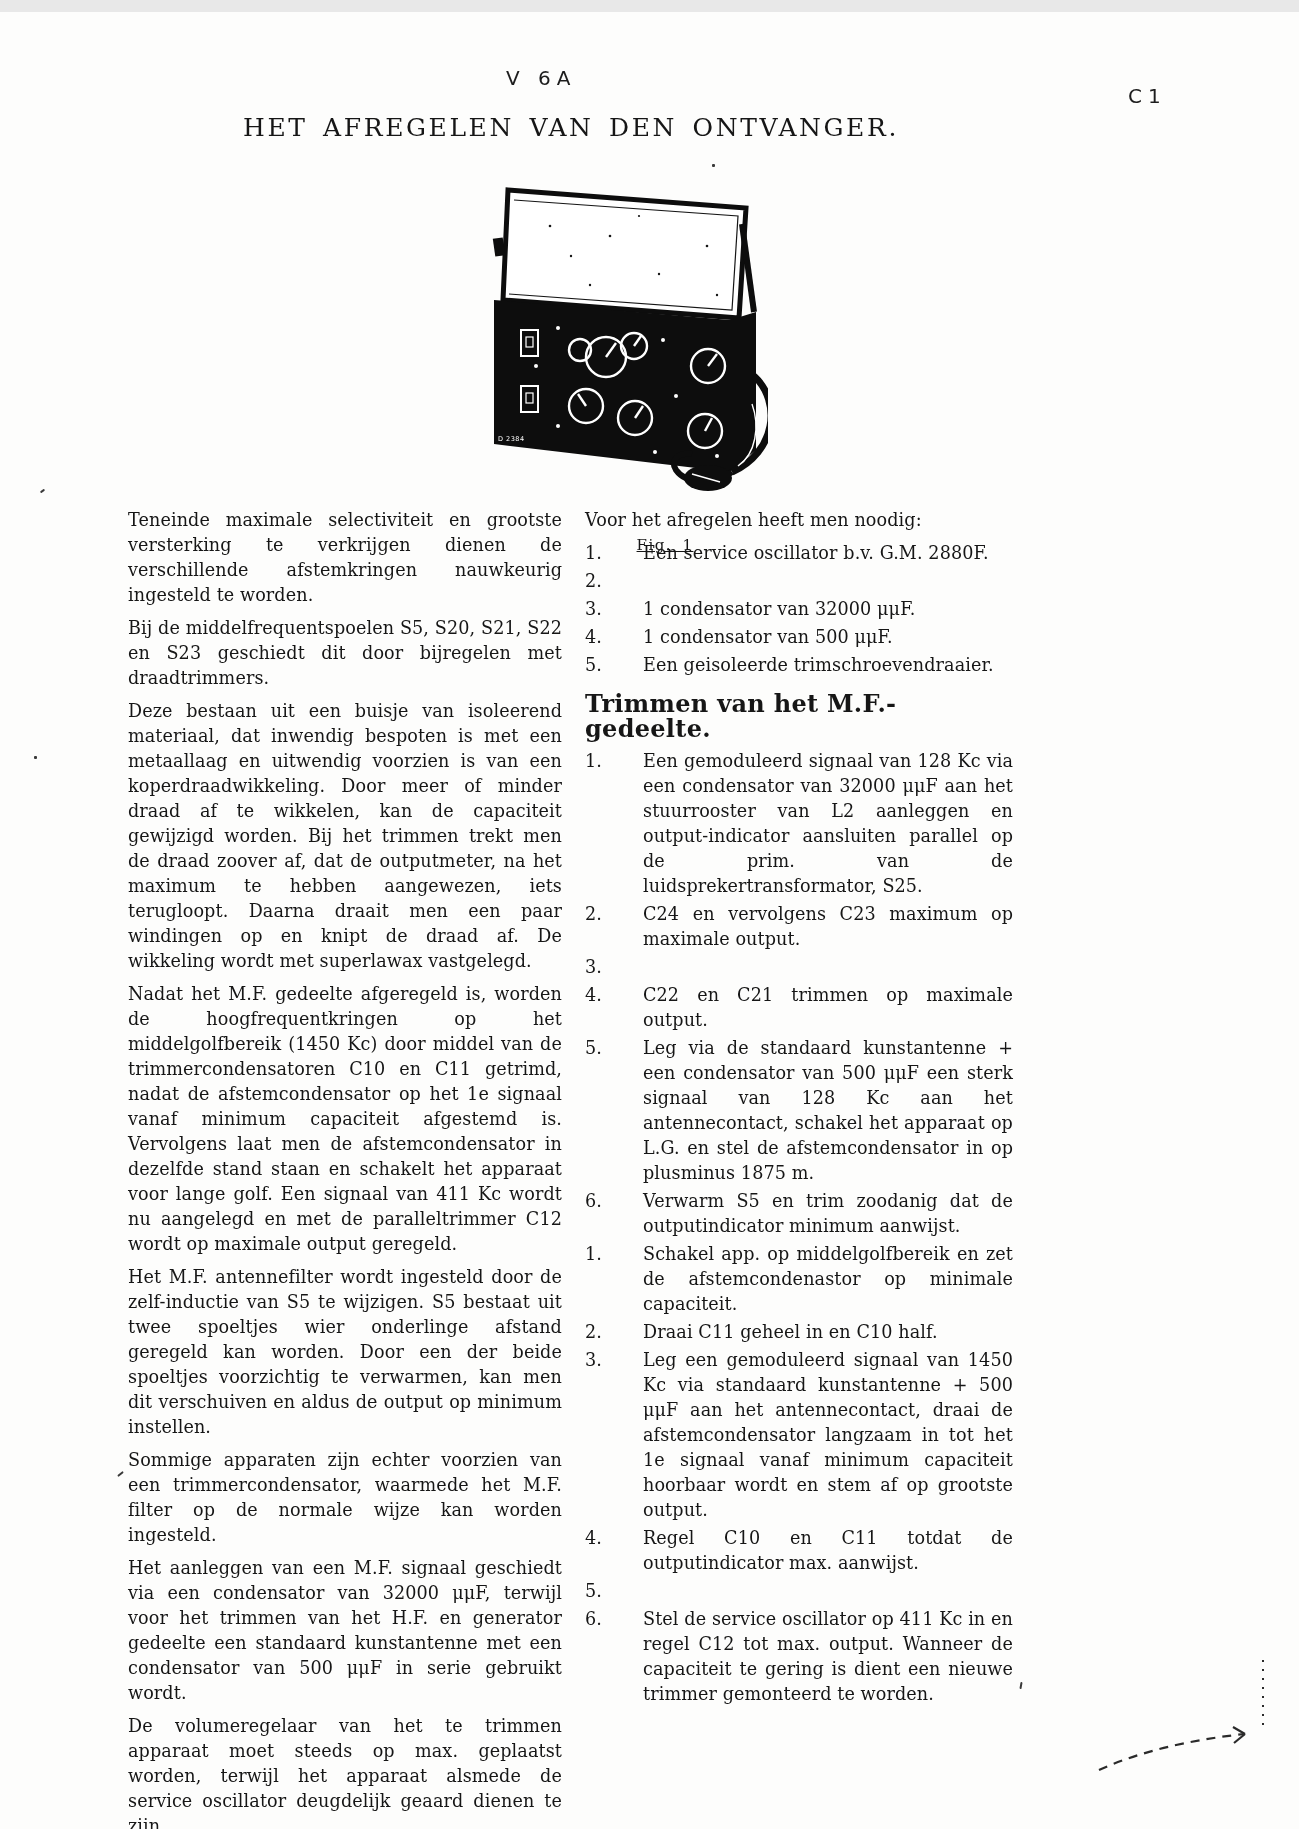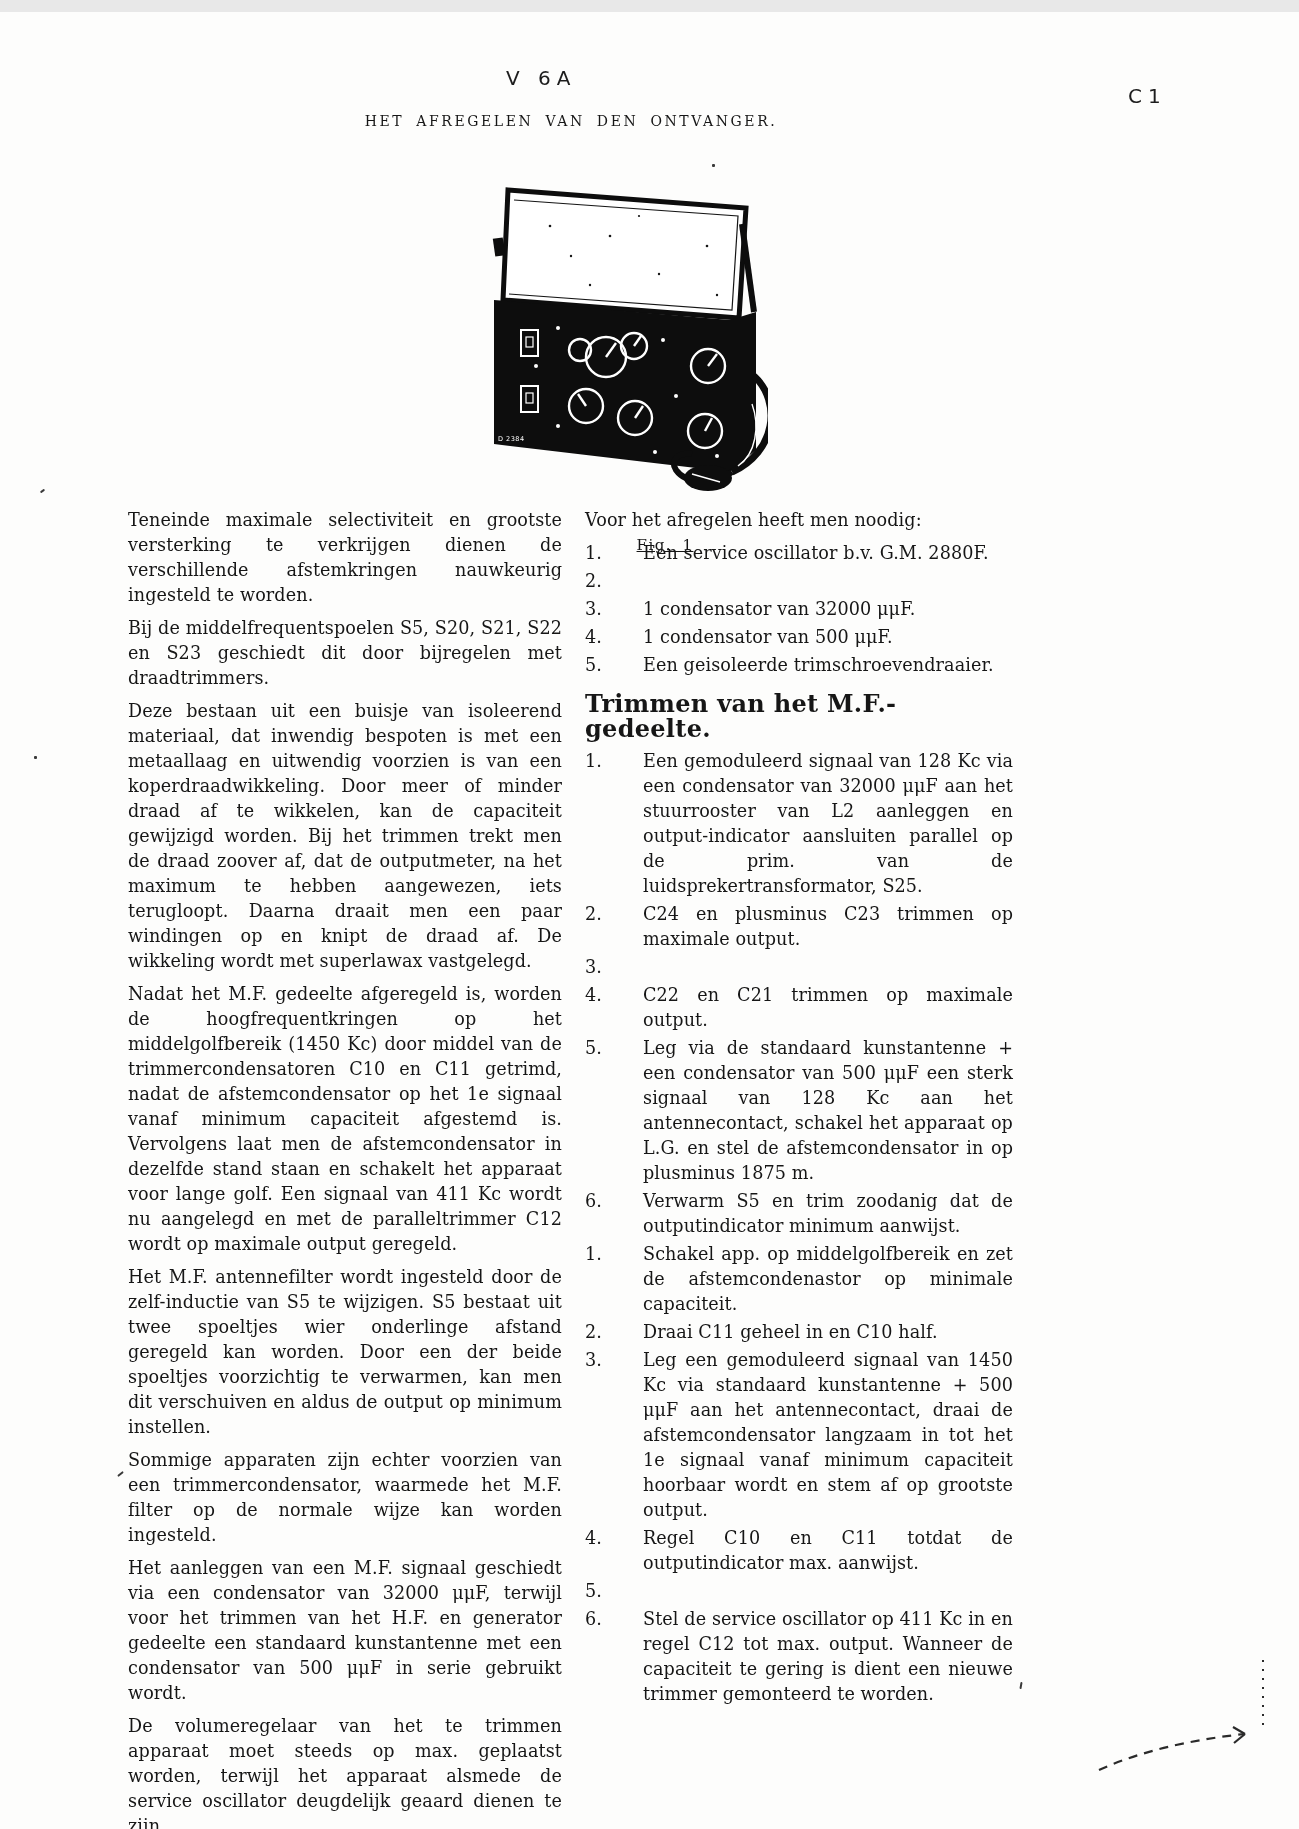--- a/index.html
+++ b/index.html
@@ -18,21 +18,21 @@
     font-size:20px;
     letter-spacing:6px;
     color:#1d1d1d;
   }
   .model-code{left:506px;top:54px;}
   .page-code{left:1128px;top:72px;}
   .doc-title{
     position:absolute;
     top:101px;left:130px;width:882px;
     text-align:center;
-    font-size:14px;
+    font-size:25px;
     font-weight:normal;
     letter-spacing:2.6px;
     word-spacing:5px;
     margin:0;
   }
   .fig-photo{position:absolute;left:408px;top:142px;}
   .fig-caption{
     position:absolute;
     top:524px;left:600px;width:130px;
     text-align:center;
@@ -171,21 +171,21 @@
     </div>
 
     <div class="subhead">Trimmen van het M.F.-gedeelte.</div>
 
     <div class="li">
       <span class="num">1.</span>
       <span class="txt">Een gemoduleerd signaal van 128 Kc via een condensator van 32000 μμF aan het stuurrooster van L2 aanleggen en output-indicator aansluiten parallel op de prim. van de luidsprekertransformator, S25.</span>
     </div>
     <div class="li">
       <span class="num">2.</span>
-      <span class="txt">C24 en plusminus C23 trimmen op maximale output.</span>
+      <span class="txt">C24 en vervolgens C23 maximum op maximale output.</span>
     </div>
     <div class="li">
       <span class="num">3.</span>
     </div>
     <div class="li">
       <span class="num">4.</span>
       <span class="txt">C22 en C21 trimmen op maximale output.</span>
     </div>
     <div class="li">
       <span class="num">5.</span>

